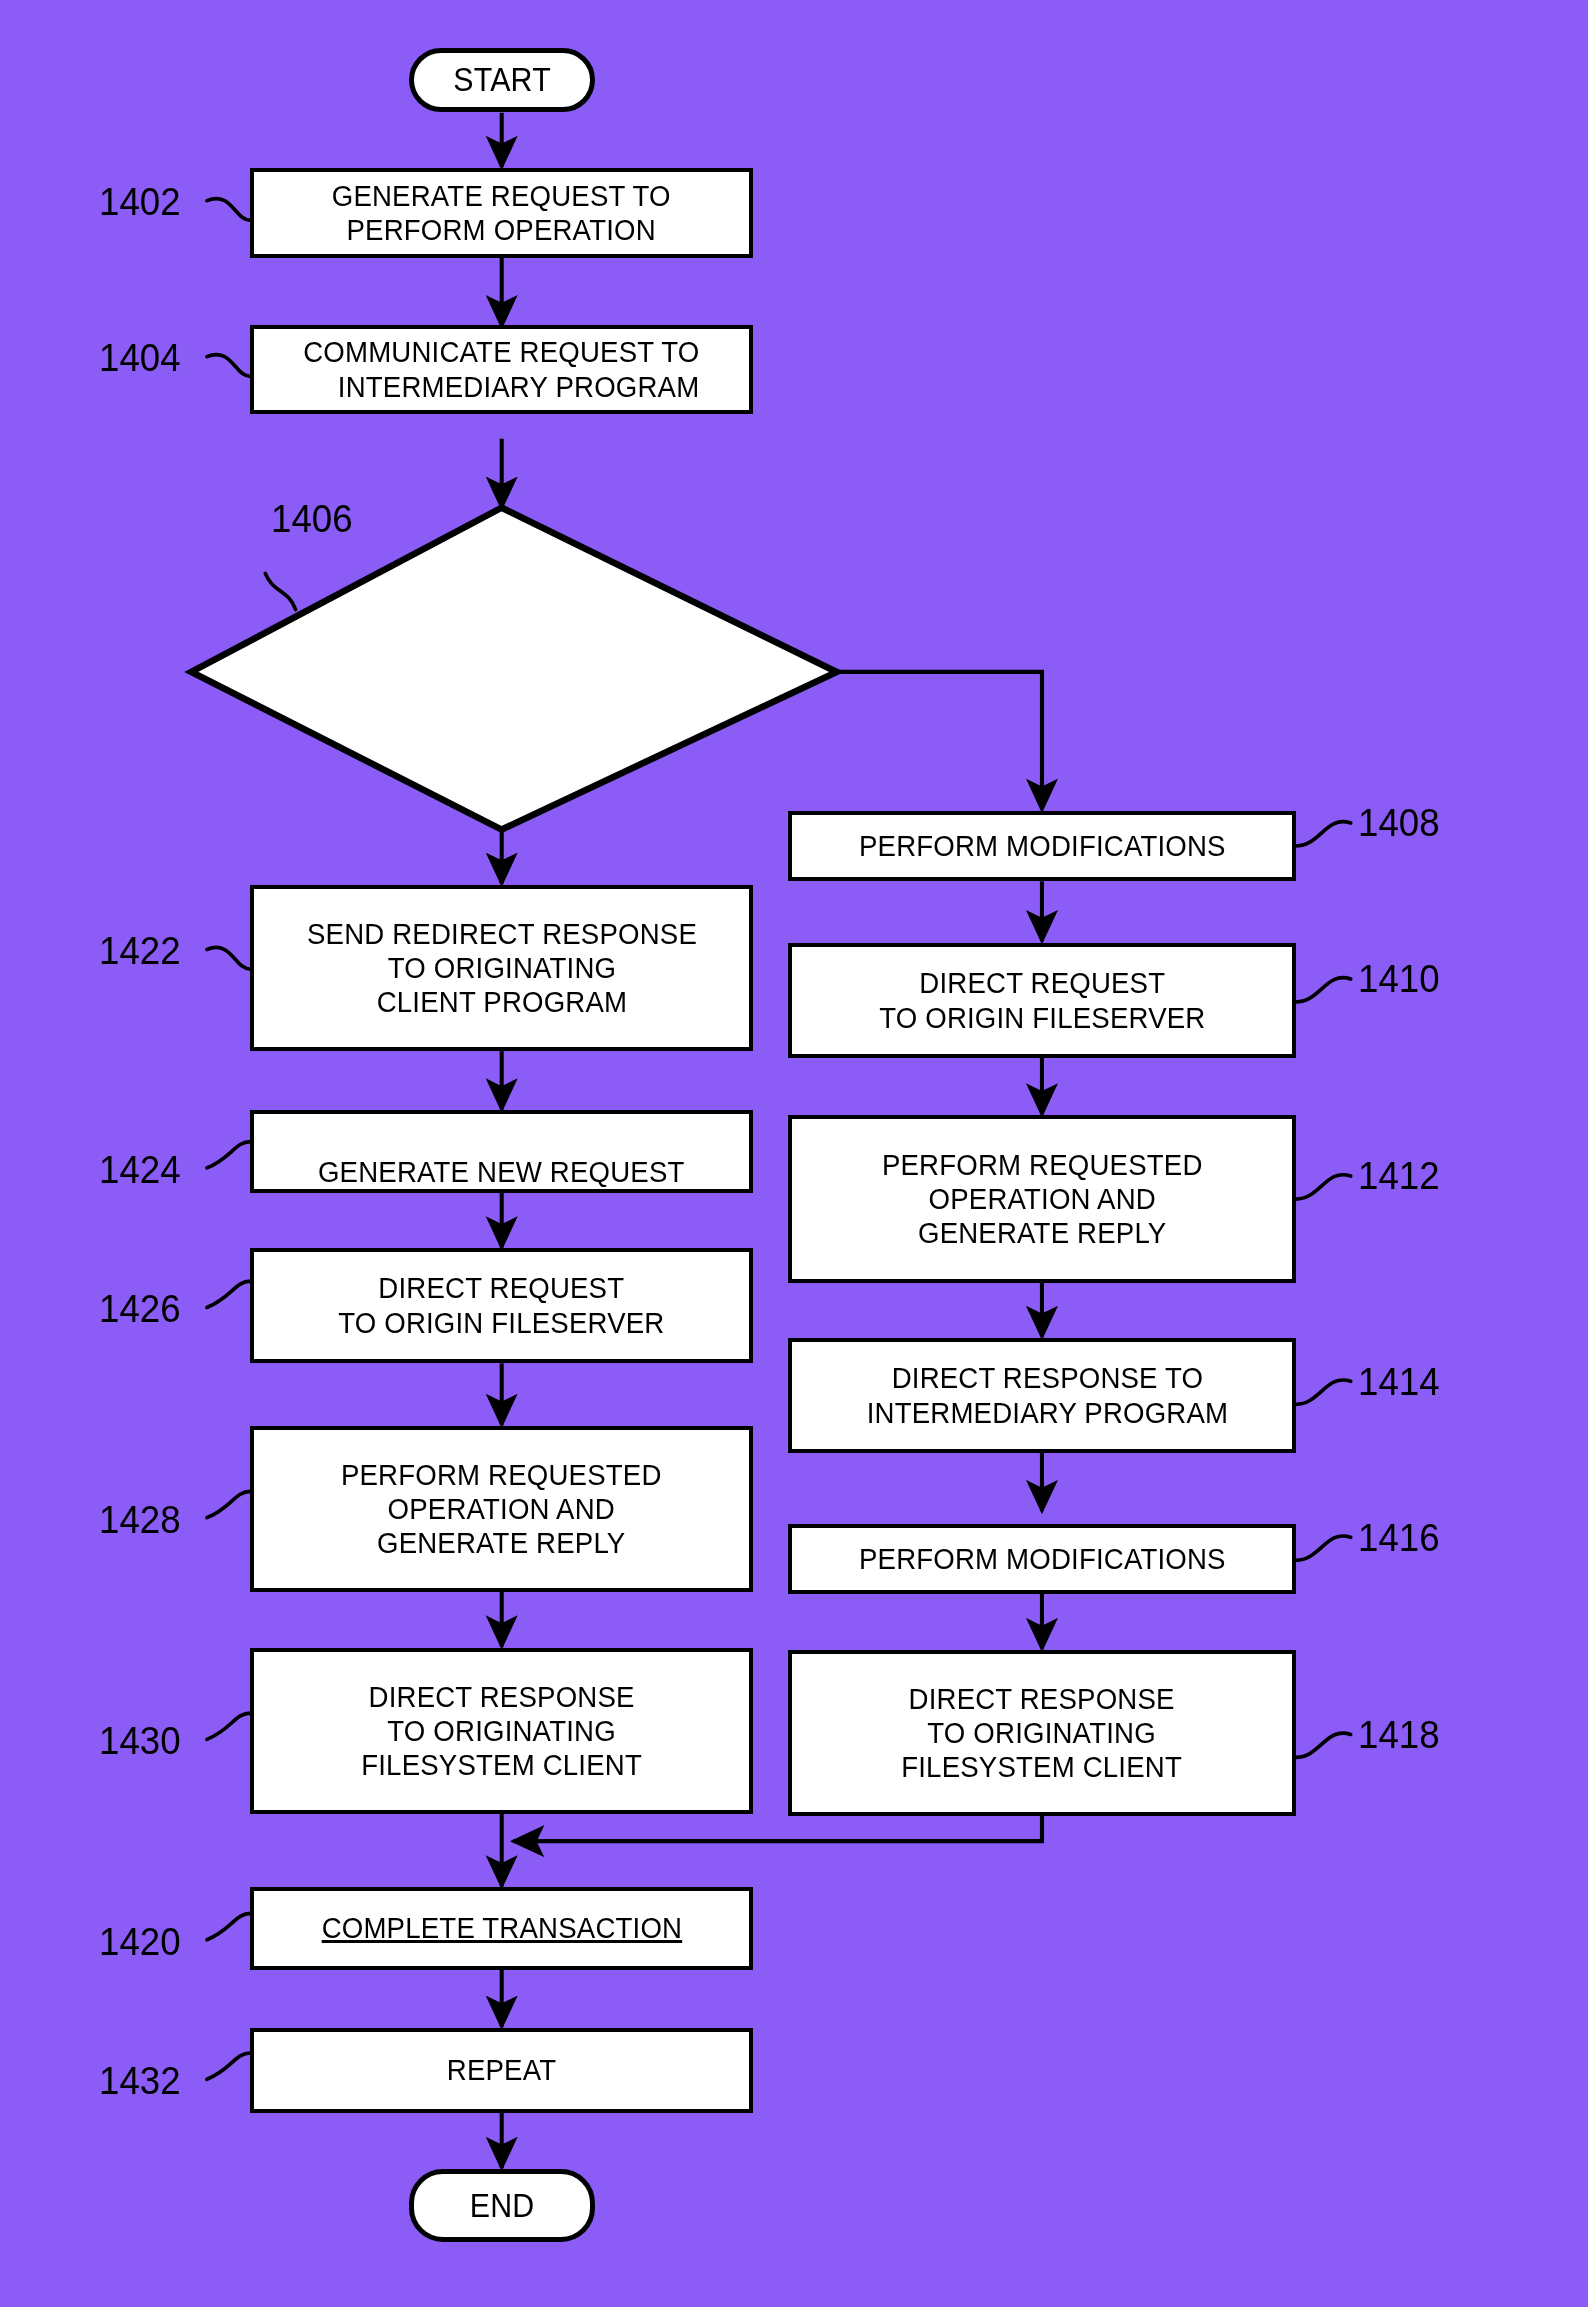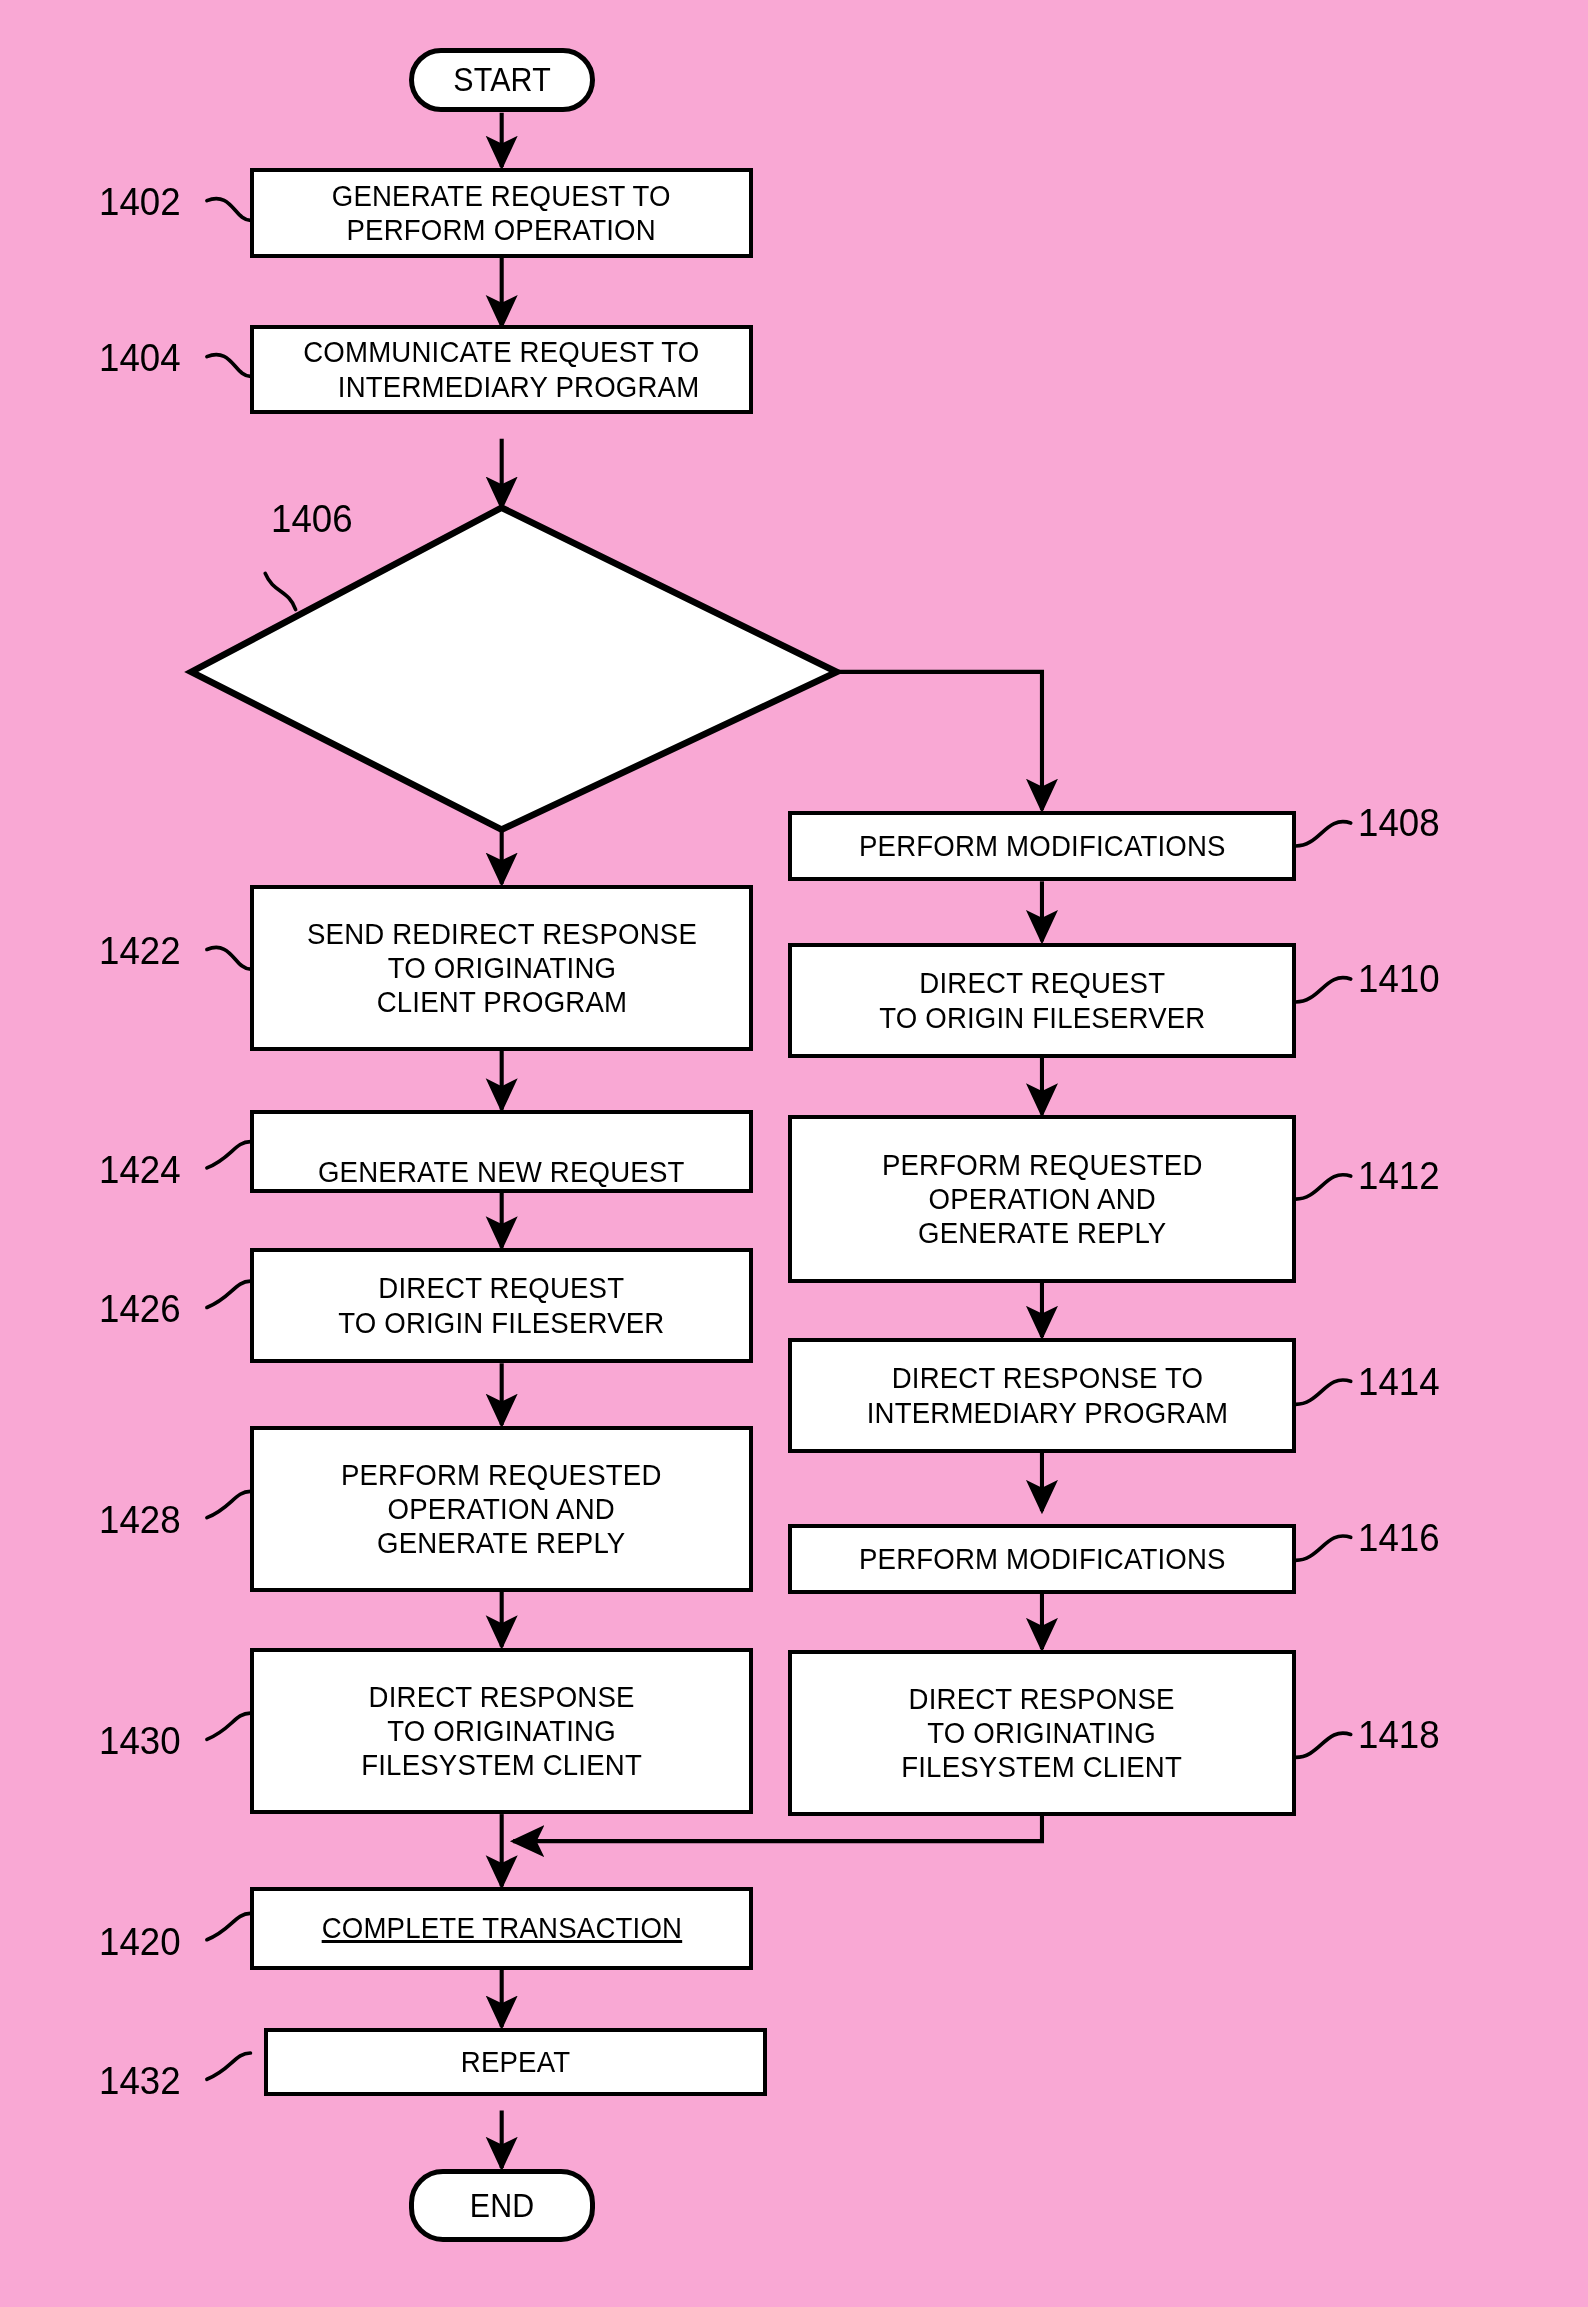--- a/index.html
+++ b/index.html
@@ -8,21 +8,21 @@
     padding: 0;
     background: #ffffff;
   }
   body {
     font-family: "Liberation Sans", sans-serif;
   }
   #sheet {
     position: relative;
     width: 1588px;
     height: 2307px;
-    background: #f9a8d4;
+    background: #8b5cf6;
     overflow: hidden;
   }
   #wires {
     position: absolute;
     left: 0;
     top: 0;
     width: 1588px;
     height: 2307px;
     pointer-events: none;
   }
@@ -249,21 +249,21 @@
 TO ORIGINATING
 FILESYSTEM CLIENT</span>
   </div>
   <div class="refnum" style="left:99px; top:1721px;">1430</div>
 
   <div class="node proc" style="left:250px; top:1887px; width:503px; height:83px;text-decoration:underline;">
     <span class="lbl">COMPLETE TRANSACTION</span>
   </div>
   <div class="refnum" style="left:99px; top:1922px;">1420</div>
 
-  <div class="node proc" style="left:264px; top:2028px; width:503px; height:68px;">
+  <div class="node proc" style="left:250px; top:2028px; width:503px; height:85px;">
     <span class="lbl">REPEAT</span>
   </div>
   <div class="refnum" style="left:99px; top:2061px;">1432</div>
 
   <div class="node term" style="left:409px; top:2169px; width:186px; height:73px;">
     <span class="lbl">END</span>
   </div>
 
 </div>
 

